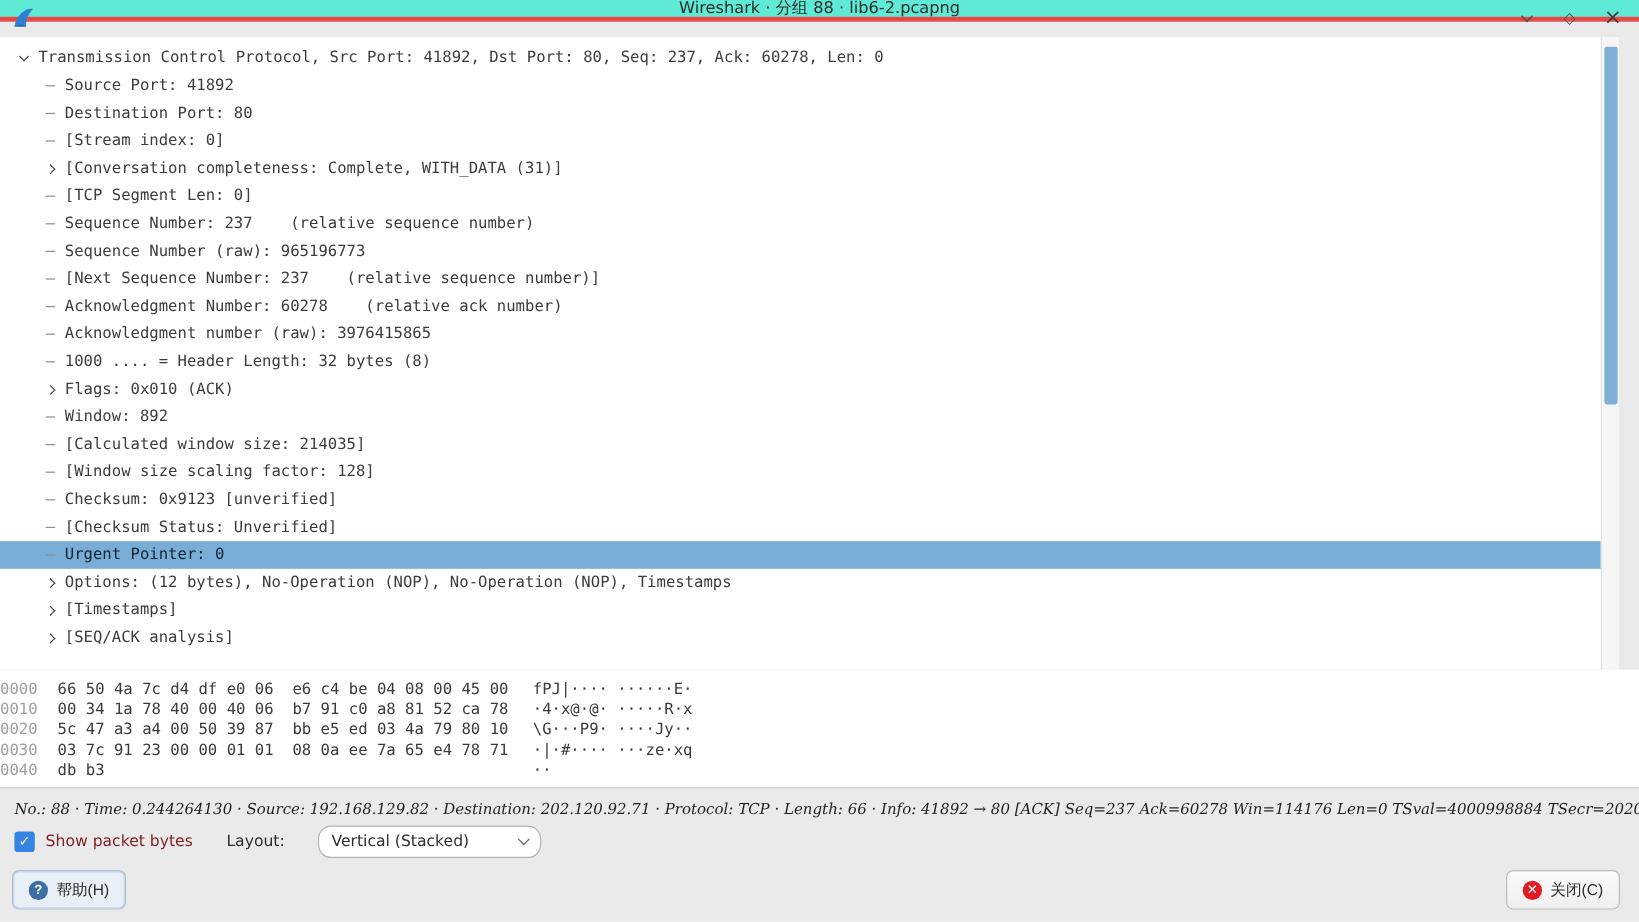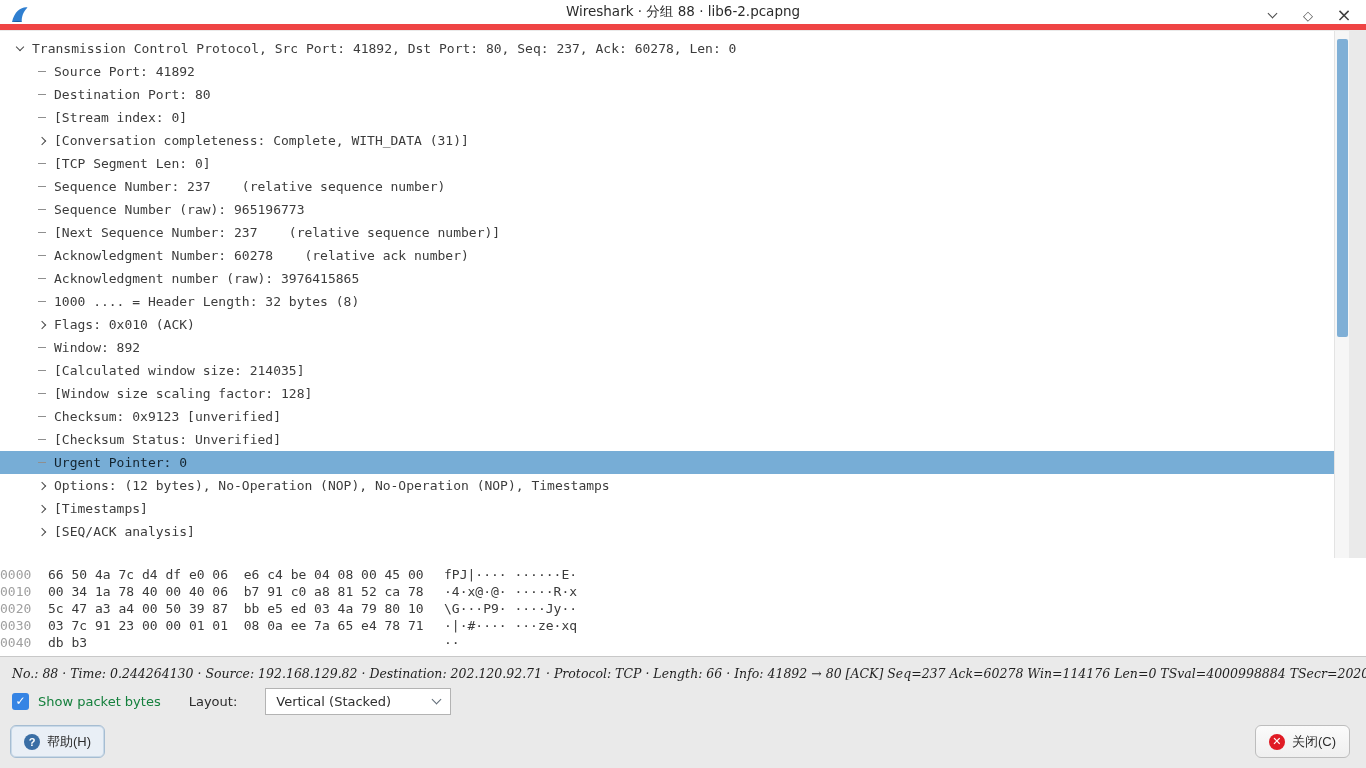--- a/index.html
+++ b/index.html
@@ -1,21 +1,21 @@
 <!DOCTYPE html>
 <html><head>
 <meta charset="utf-8">
 <style>
   * { margin:0; padding:0; box-sizing:border-box; }
   html,body { width:1366px; height:768px; overflow:hidden; }
   body { font-family:"DejaVu Sans","Liberation Sans",sans-serif; background:#eaeaea; }
   .window { position:relative; width:1366px; height:768px; background:#eaeaea; overflow:hidden; }
 
   
-  .titlebar { position:absolute; top:0; left:0; right:0; height:30px; background:#ffffff; border-bottom:6px solid #ef4444; }
+  .titlebar { position:absolute; top:0; left:0; right:0; height:18px; background:#5eead4; border-bottom:4px solid #ef4444; }
   .logo { position:absolute; left:10px; top:5px; width:20px; height:20px; }
   .title { position:absolute; left:50%; top:50%; transform:translate(-50%,-50%); font-size:13.5px; font-weight:500; color:#2b2b2b; white-space:nowrap; }
   .win-controls { position:absolute; right:14px; top:0; height:30px; display:flex; align-items:center; gap:20px; color:#4f4f4f; }
   .win-btn { display:flex; align-items:center; justify-content:center; width:16px; height:16px; cursor:default; }
   .chev { display:inline-block; width:7px; height:7px; border-right:1.5px solid #4a4a4a; border-bottom:1.5px solid #4a4a4a; }
   .chev.down { transform:rotate(45deg); margin-top:-3px; }
   .chev.right { transform:rotate(-45deg); }
   .glyph-diamond { font-size:13px; line-height:1; }
   .glyph-close { font-size:18px; line-height:1; color:#3f3f3f; }
 
@@ -42,23 +42,23 @@
   .hex-bytes { width:396px; color:#3a3a3a; flex:none; white-space:pre; }
   .hex-ascii { color:#3a3a3a; white-space:pre; }
 
   
   .summary-row { position:absolute; top:658px; left:0; right:0; height:25px; padding:5px 12px 0 12px; }
   .summary-text { font-family:"DejaVu Serif","Liberation Serif",serif; font-style:italic; font-size:12.5px; color:#1f1f1f; white-space:nowrap; }
 
   
   .controls-row { position:absolute; top:687px; left:12px; right:12px; height:28px; display:flex; align-items:center; }
   .checkbox { width:17px; height:17px; border-radius:3px; background:#3584e4; display:flex; align-items:center; justify-content:center; color:#fff; font-size:12px; flex:none; }
-  .cb-label { margin-left:9px; font-size:13px; color:#15803d;text-align:right; }
+  .cb-label { margin-left:9px; font-size:13px; color:#7f1d1d;text-align:right; }
   .layout-label { margin-left:28px; margin-right:28px; font-size:13px; color:#2c2c2c; }
-  .combo { display:flex; align-items:center; width:186px; height:27px; background:#fff; border:1px solid #b3b3b3; border-radius:0; padding:0 10px; font-size:13px; color:#2e2e2e; }
+  .combo { display:flex; align-items:center; width:186px; height:27px; background:#fff; border:1px solid #b3b3b3; border-radius:11px; padding:0 10px; font-size:13px; color:#2e2e2e; }
   .combo-value { flex:1; white-space:nowrap; }
   .combo .chev { border-color:#5f6b76; margin-top:-3px; }
 
   
   .btn { display:flex; align-items:center; gap:7px; height:33px; padding:0 13px; border:1px solid #bdbdbd; border-radius:6px; background:linear-gradient(#fbfbfb,#efefef); font-size:13px; color:#2c2c2c; }
   .btn-help { position:absolute; left:10px; bottom:10px; background:#e9eff6; border-color:#a6bdd2; box-shadow:0 0 0 1px #c8d9e8 inset; }
   .btn-close { position:absolute; right:16px; bottom:10px; }
   .help-icon { width:16px; height:16px; border-radius:50%; background:#3a6ea5; color:#fff; font-size:11px; font-weight:bold; display:flex; align-items:center; justify-content:center; flex:none; }
   .close-icon { width:16px; height:16px; border-radius:50%; background:#e01b24; color:#fff; font-size:11px; display:flex; align-items:center; justify-content:center; flex:none; }
 </style>

